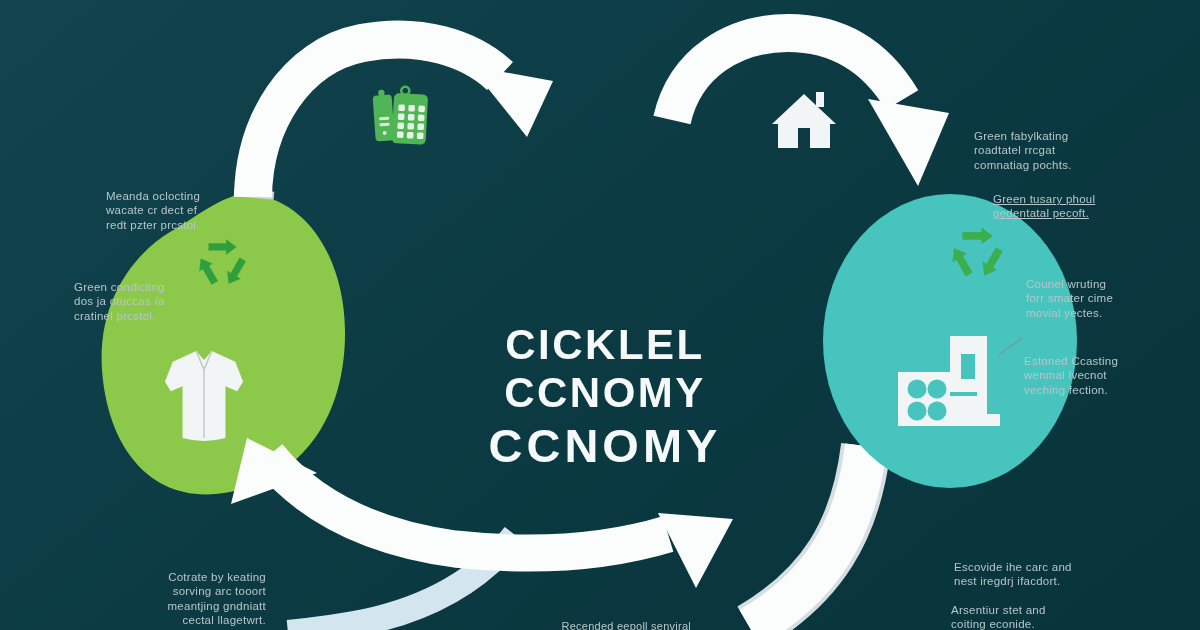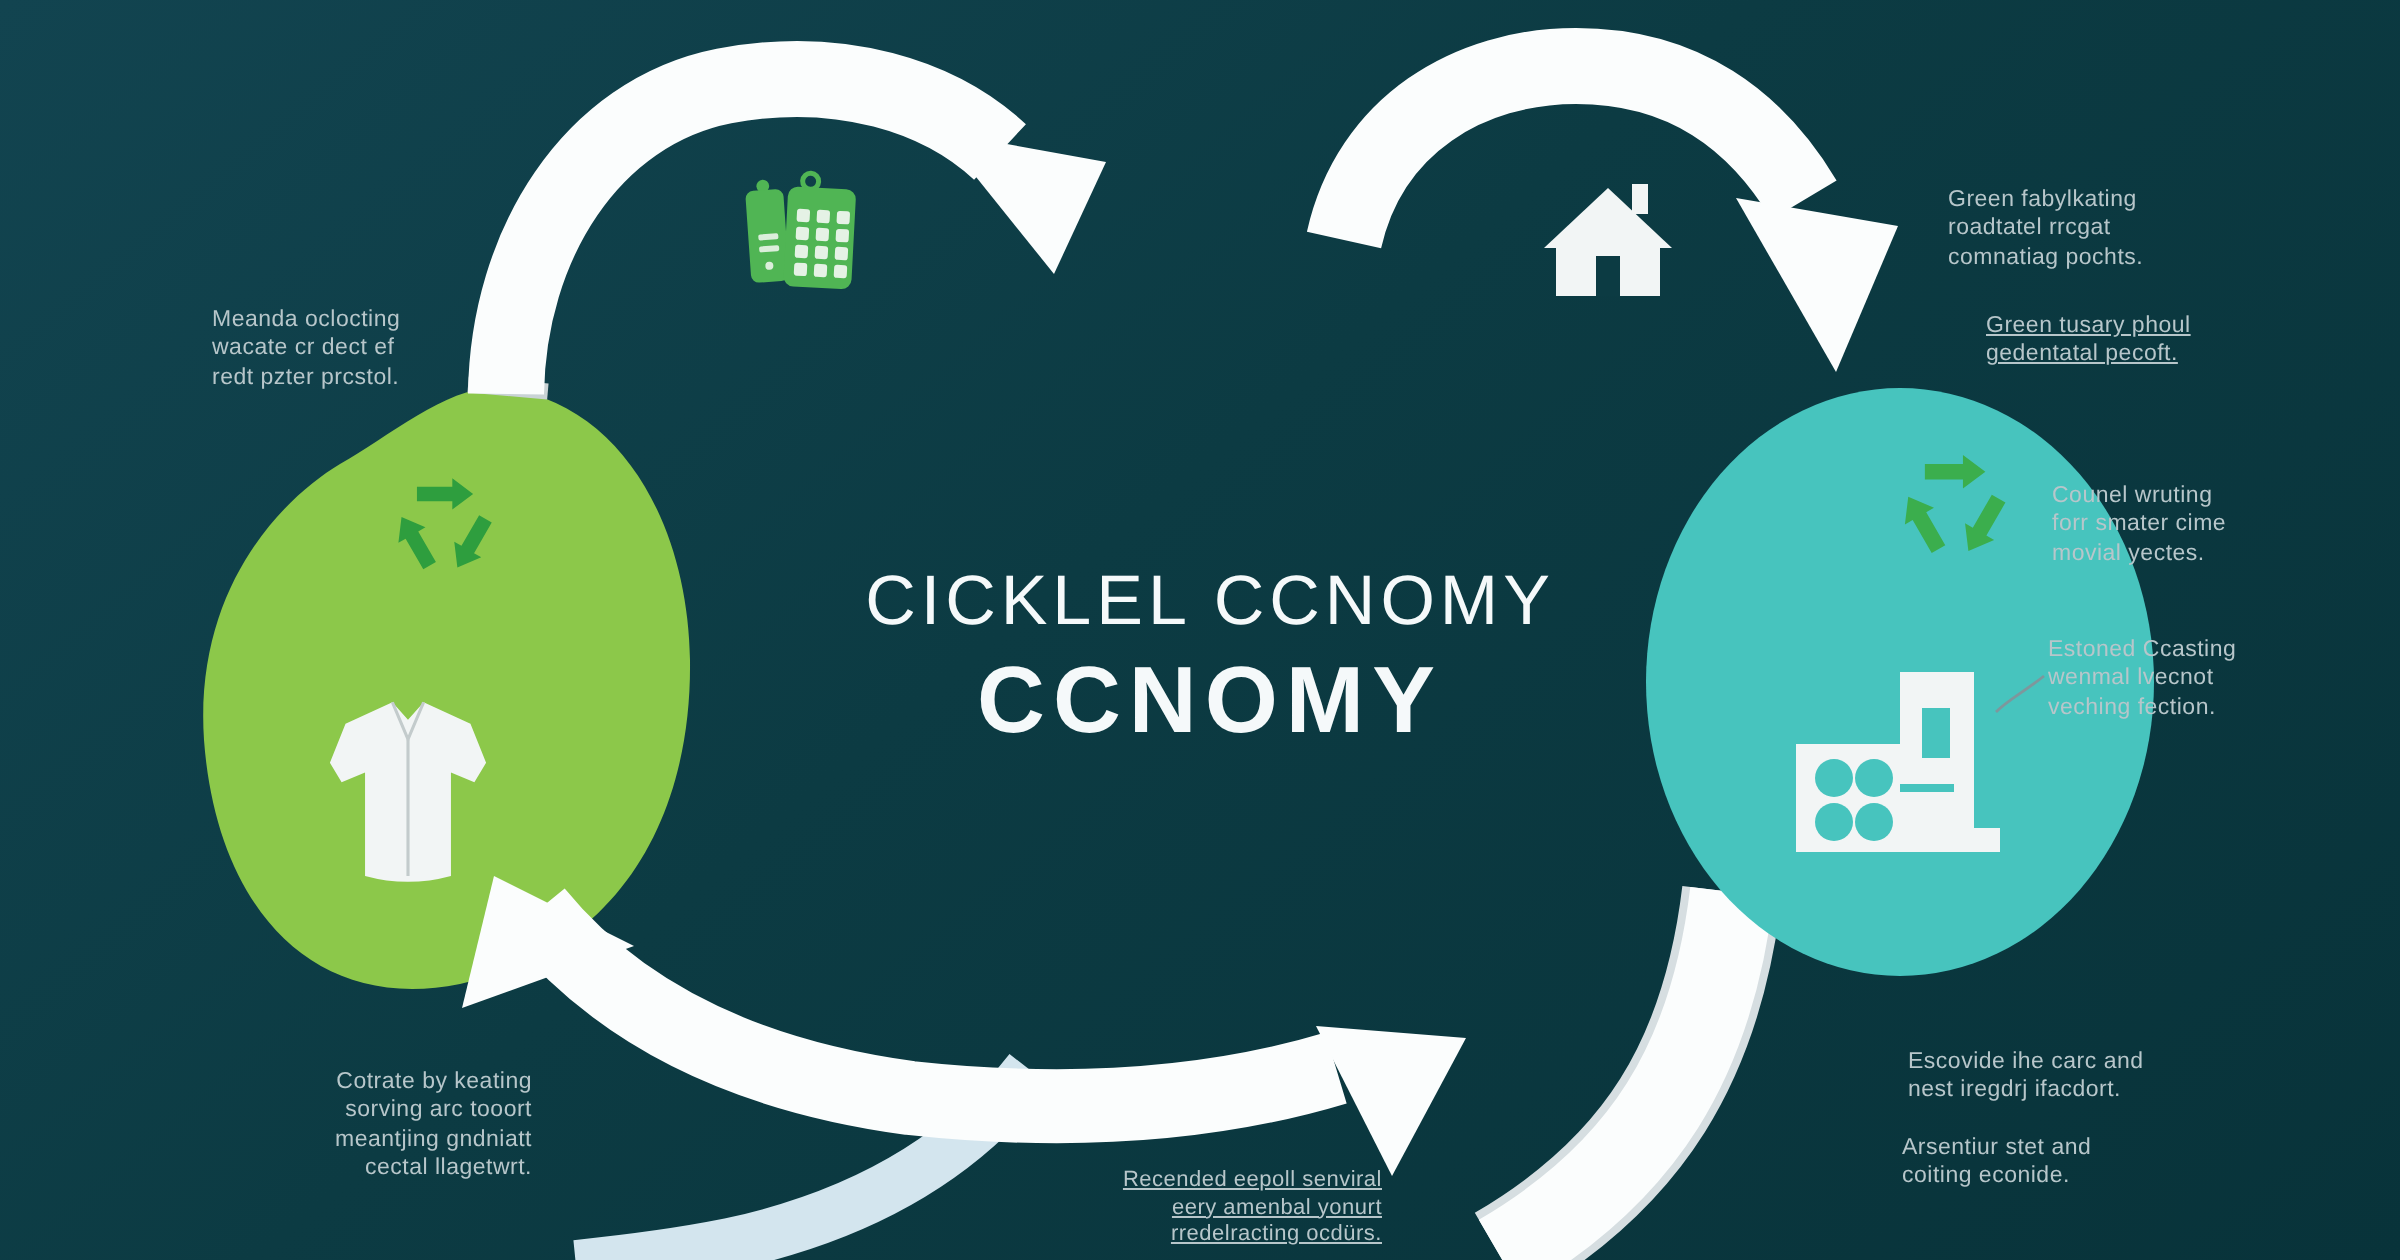--- a/index.html
+++ b/index.html
@@ -8,25 +8,26 @@
     background:linear-gradient(140deg,var(--background-top) 0%,var(--background) 45%,var(--background-bottom) 100%);
     font-family:"Liberation Sans",sans-serif;
   }
   .art{position:absolute;left:0;top:0;width:1200px;height:630px;}
   .arrow-stroke{stroke:var(--arrow-white);fill:none;stroke-linecap:butt;}
   .arrow-fill{fill:var(--arrow-white);}
   .label{
     position:absolute;white-space:pre-line;
     font-size:11.5px;line-height:1.24;letter-spacing:.25px;
     color:var(--label-text);
+    margin-top:36px;
   }
   .label.center{text-align:right;}
   .label.small{font-size:11px;text-decoration:underline;}
   .title{position:absolute;left:405px;top:281px;width:400px;text-align:center;color:var(--title-text);}
-  .title-line1{font-size:35px;font-weight:normal;letter-spacing:2.5px;}
+  .title-line1{font-size:42px;font-weight:bold;letter-spacing:2.5px;margin-top:40px;}
   .title-line2{font-size:47px;font-weight:bold;letter-spacing:4px;margin-top:1px;}
   .icon{position:absolute;}
   .fill-white{fill:var(--icon-white);}
   .fill-green{fill:var(--icon-green);}
   .fill-teal{fill:var(--ellipse-teal);}
   .fill-bg{fill:var(--background);}
   .recycle-dark{fill:var(--recycle-dark-green);}
   .recycle-light{fill:var(--recycle-green);}
   .shirt-line{stroke:#c3cbcc;stroke-width:1.6;fill:none;}
 </style>
@@ -126,20 +127,23 @@
     <circle cx="41" cy="55" r="9.5" class="fill-teal"></circle>
     <circle cx="21" cy="77" r="9.5" class="fill-teal"></circle>
     <circle cx="41" cy="77" r="9.5" class="fill-teal"></circle>
     <rect x="65" y="20" width="14" height="25" class="fill-teal"></rect>
     <rect x="54" y="58" width="27" height="4" class="fill-teal"></rect>
   </svg>
 
   <div class="label" style="left:106px;top:153px;">Meanda oclocting
 wacate cr dect ef
 redt pzter prcstol.</div>
+  <div class="label" style="left:74px;top:244px;">Green condicting
+dos ja otuccas /a
+cratinel prcstol.</div>
   <div class="label" style="left:974px;top:93px;">Green fabylkating
 roadtatel rrcgat
 comnatiag pochts.</div>
   <div class="label" style="left:993px;top:156px;text-decoration:underline;">Green tusary phoul
 gedentatal pecoft.</div>
   <div class="label" style="left:1024px;top:318px;">Estoned Ccasting
 wenmal lvecnot
 veching fection.</div>
   <div class="label" style="left:1026px;top:241px;">Counel wruting
 forr smater cime

